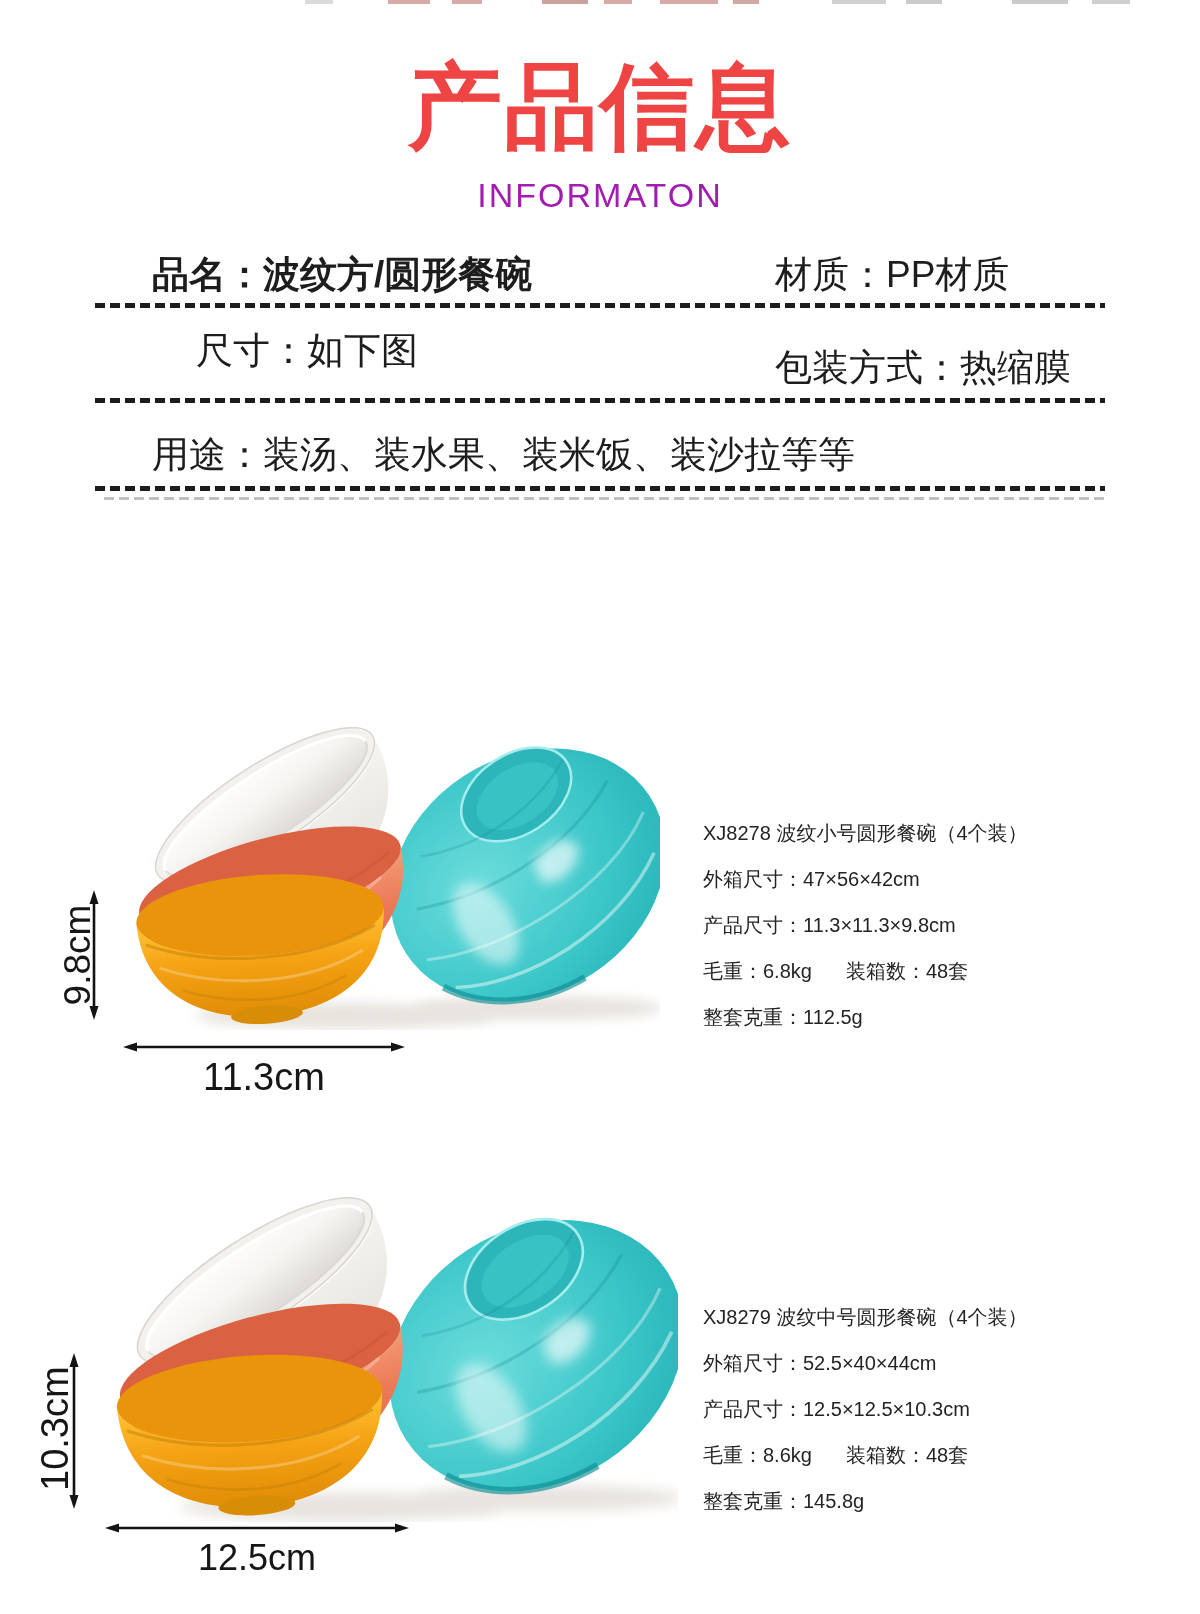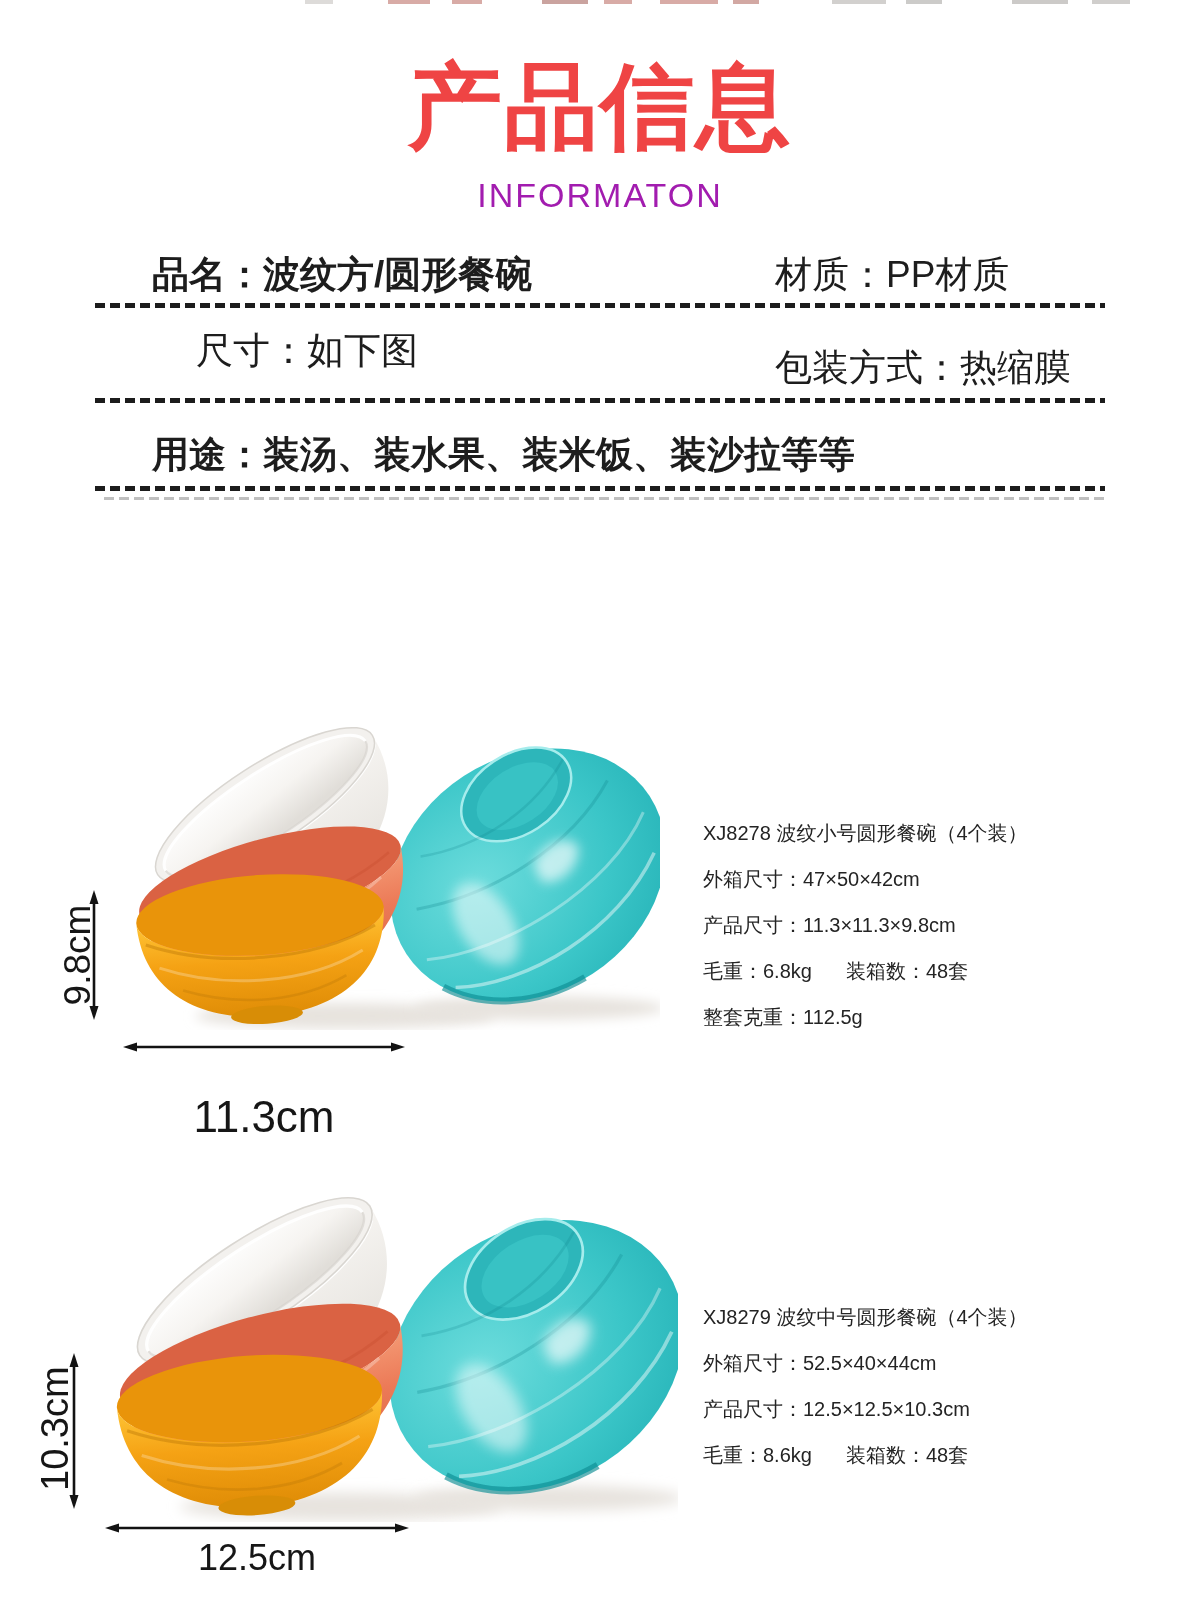--- a/index.html
+++ b/index.html
@@ -60,21 +60,21 @@
 
   <div>
     <div class="abs cell cell-l" style="top:250px;font-weight:bold;">品名：波纹方/圆形餐碗</div>
     <div class="abs cell cell-r" style="top:250px;">材质：PP材质</div>
     <div class="abs dash" style="top:303px;"></div>
 
     <div class="abs cell cell-l" style="top:326px;margin-left:44px;">尺寸：如下图</div>
     <div class="abs cell cell-r" style="top:343px;">包装方式：热缩膜</div>
     <div class="abs dash" style="top:398px;"></div>
 
-    <div class="abs cell cell-l" style="top:430px;font-weight:bold;">用途：装汤、装水果、装米饭、装沙拉等等</div>
+    <div class="abs cell cell-l" style="top:430px;">用途：装汤、装水果、装米饭、装沙拉等等</div>
     <div class="abs dash" style="top:486px;"></div>
     <div class="abs dash-echo" style="top:497px;"></div>
   </div>
 
   <svg width="0" height="0" style="position:absolute;">
     <defs>
       <linearGradient id="gYellow" x1="0" y1="0" x2="0" y2="1">
         <stop offset="0" stop-color="#ffc536"></stop>
           <stop offset="0.45" stop-color="#f5a214"></stop>
           <stop offset="1" stop-color="#df8c06"></stop>
@@ -157,25 +157,25 @@
     <polygon points="8,0 3.5,14 12.5,14"></polygon>
     <polygon points="8,130 3.5,116 12.5,116"></polygon>
   </svg>
   <div class="abs dim-label v-label" style="left:18px;top:934px;">9.8cm</div>
 
   <svg class="abs dim-svg" style="left:123px;top:1039px;" width="282" height="16">
     <line x1="13" y1="8" x2="269" y2="8"></line>
     <polygon points="0,8 14,3.5 14,12.5"></polygon>
     <polygon points="282,8 268,3.5 268,12.5"></polygon>
   </svg>
-  <div class="abs dim-label h-label" style="left:179px;top:1056px;font-size:44px;margin-top:36px;">11.3cm</div>
+  <div class="abs dim-label h-label" style="left:179px;top:1056px;font-size:38px;">11.3cm</div>
 
   <div class="abs spec" style="left:703px;top:810px;">
     <div>XJ8278 波纹小号圆形餐碗（4个装）</div>
-    <div>外箱尺寸：47×50×42cm</div>
+    <div>外箱尺寸：47×56×42cm</div>
     <div>产品尺寸：11.3×11.3×9.8cm</div>
     <div><span>毛重：6.8kg</span><span class="gap"></span><span>装箱数：48套</span></div>
     <div>整套克重：112.5g</div>
   </div>
 
   <svg class="abs" style="left:78px;top:1168px;" width="600" height="354" viewBox="0 0 560 330">
     <use href="#bowlsScene"></use>
   </svg>
 
   <svg class="abs dim-svg" style="left:66px;top:1353px;" width="16" height="156">
@@ -190,15 +190,16 @@
     <polygon points="0,8 14,3.5 14,12.5"></polygon>
     <polygon points="304,8 290,3.5 290,12.5"></polygon>
   </svg>
   <div class="abs dim-label h-label" style="left:172px;top:1537px;font-size:36px;">12.5cm</div>
 
   <div class="abs spec" style="left:703px;top:1294px;">
     <div>XJ8279 波纹中号圆形餐碗（4个装）</div>
     <div>外箱尺寸：52.5×40×44cm</div>
     <div>产品尺寸：12.5×12.5×10.3cm</div>
     <div><span>毛重：8.6kg</span><span class="gap"></span><span>装箱数：48套</span></div>
+    <div>整套克重：145.8g</div>
   </div>
 
 </div>
 
 </body></html>

